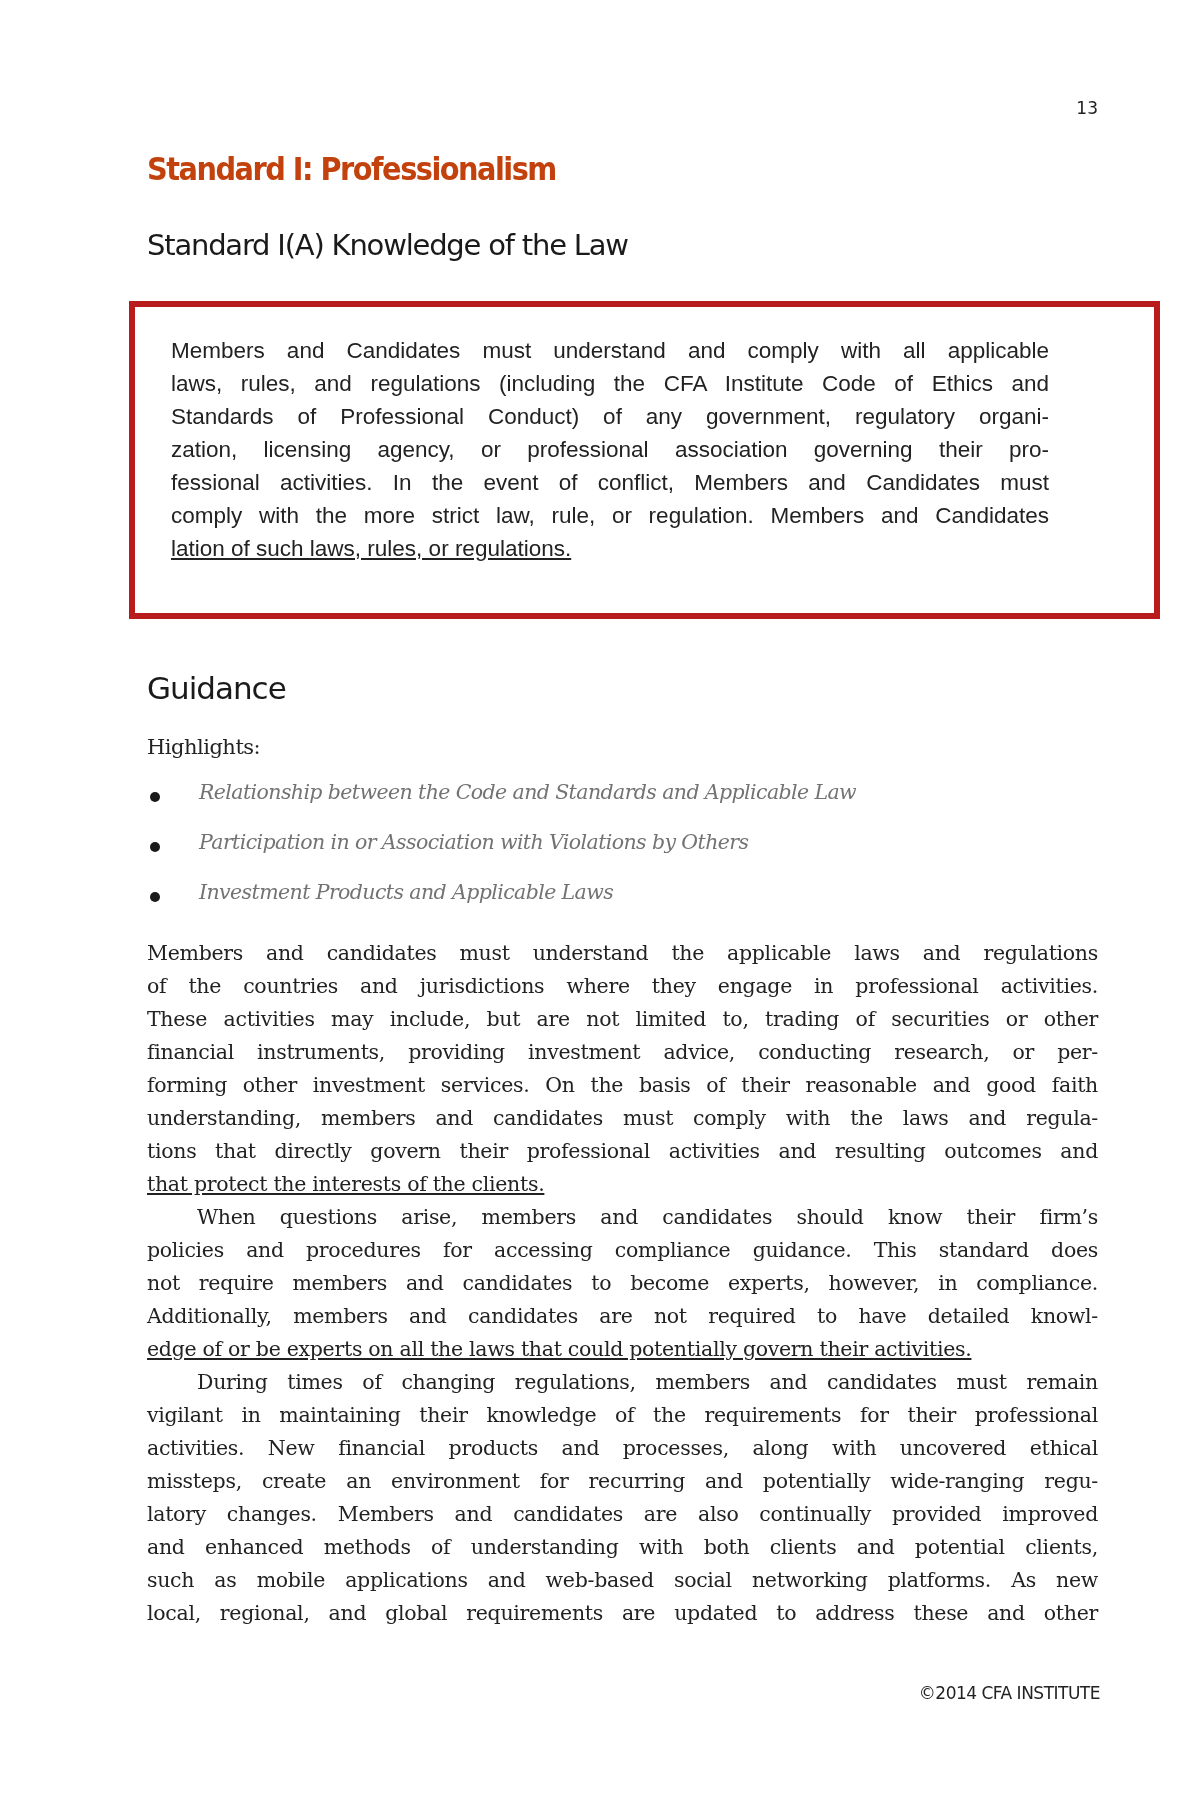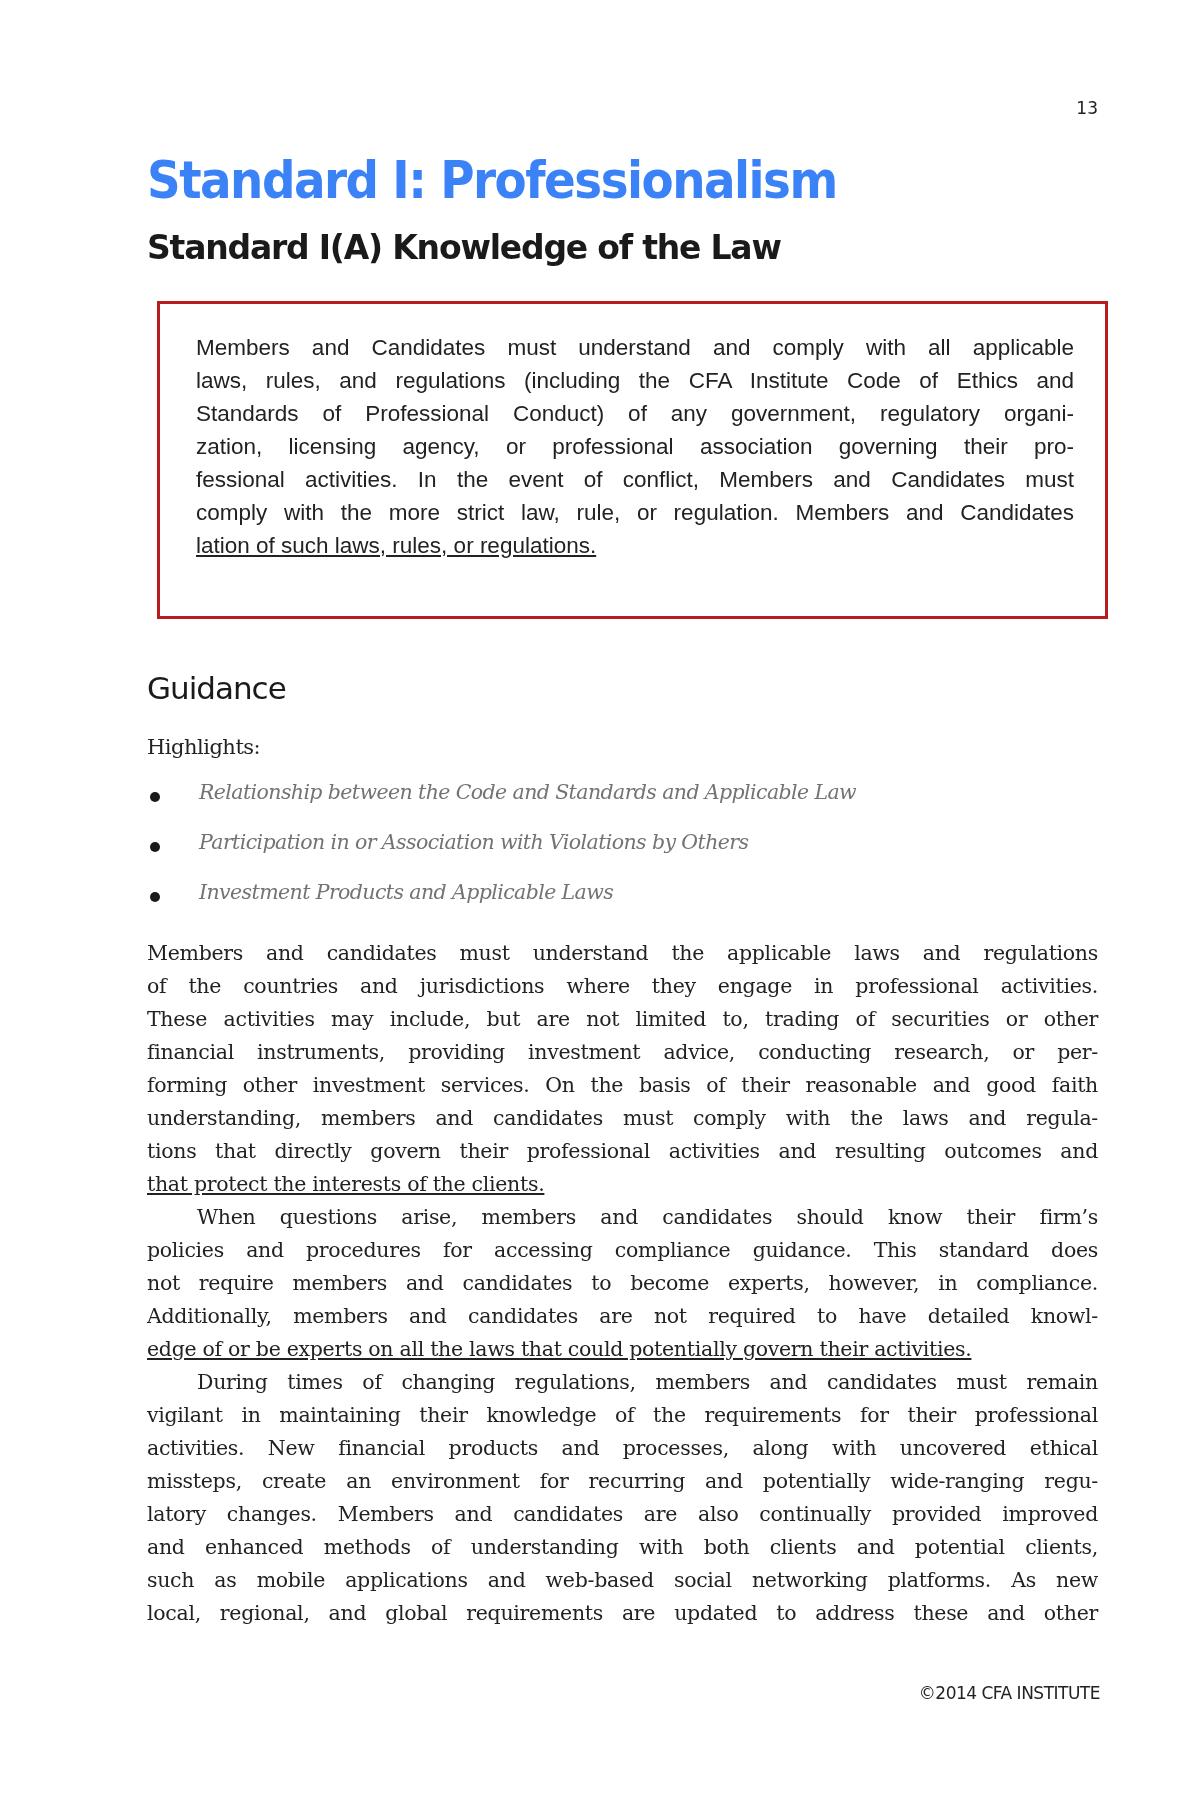--- a/index.html
+++ b/index.html
@@ -4,30 +4,30 @@
   <style>
     html, body { margin: 0; padding: 0; background: #ffffff; }
     body { width: 1200px; height: 1800px; position: relative; overflow: hidden; color: #1e1e1e; }
     .page-number {
       position: absolute; top: 98px; right: 102px;
       font-family: "DejaVu Sans", sans-serif; font-size: 17px; color: #222;
     }
     .title {
       position: absolute; left: 147px; top: 150px; margin: 0;
       font-family: "DejaVu Sans Condensed", "DejaVu Sans", sans-serif; font-weight: bold;
-      font-size: 52px; letter-spacing: -1.5px; color: #3b82f6; white-space: nowrap;
+      font-size: 32px; letter-spacing: -1.5px; color: #c2410c; white-space: nowrap;
     }
     .subtitle {
       position: absolute; left: 147px; top: 228px; margin: 0;
-      font-family: "DejaVu Sans", sans-serif; font-weight: bold;
-      font-size: 33px; letter-spacing: -1.2px; color: #1a1a1a; white-space: nowrap;
+      font-family: "DejaVu Sans", sans-serif; font-weight: normal;
+      font-size: 29px; letter-spacing: -1.2px; color: #1a1a1a; white-space: nowrap;
     }
     .standard-box {
-      position: absolute; left: 157px; top: 301px; width: 951px; height: 318px;
-      border: 3px solid #b91c1c; box-sizing: border-box;
+      position: absolute; left: 129px; top: 301px; width: 1031px; height: 318px;
+      border: 6px solid #b91c1c; box-sizing: border-box;
     }
     .box-text {
       position: absolute; left: 36px; top: 27px; width: 878px;
       font-family: "Liberation Sans", sans-serif; font-size: 22.5px; line-height: 33px; color: #222;
     }
     .jline { display: block; text-align: justify; text-align-last: justify; white-space: nowrap; height: 33px; overflow: visible; }
     .jline.last { text-align-last: left; text-decoration: underline; }
     .guidance-heading {
       position: absolute; left: 147px; top: 670px; margin: 0;
       font-family: "DejaVu Sans", sans-serif; font-weight: normal;

